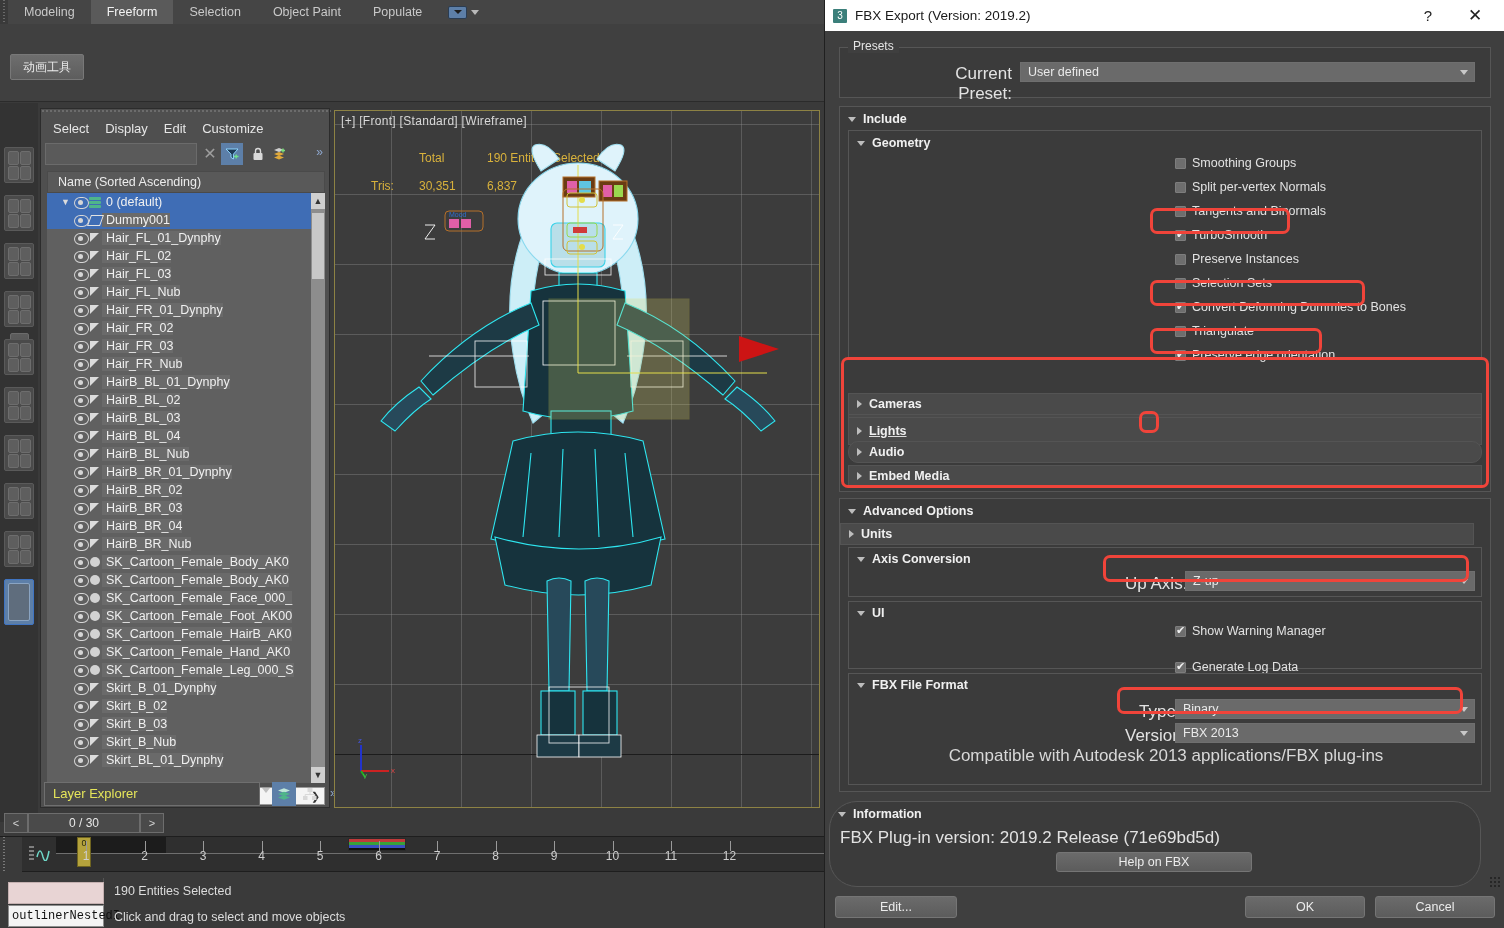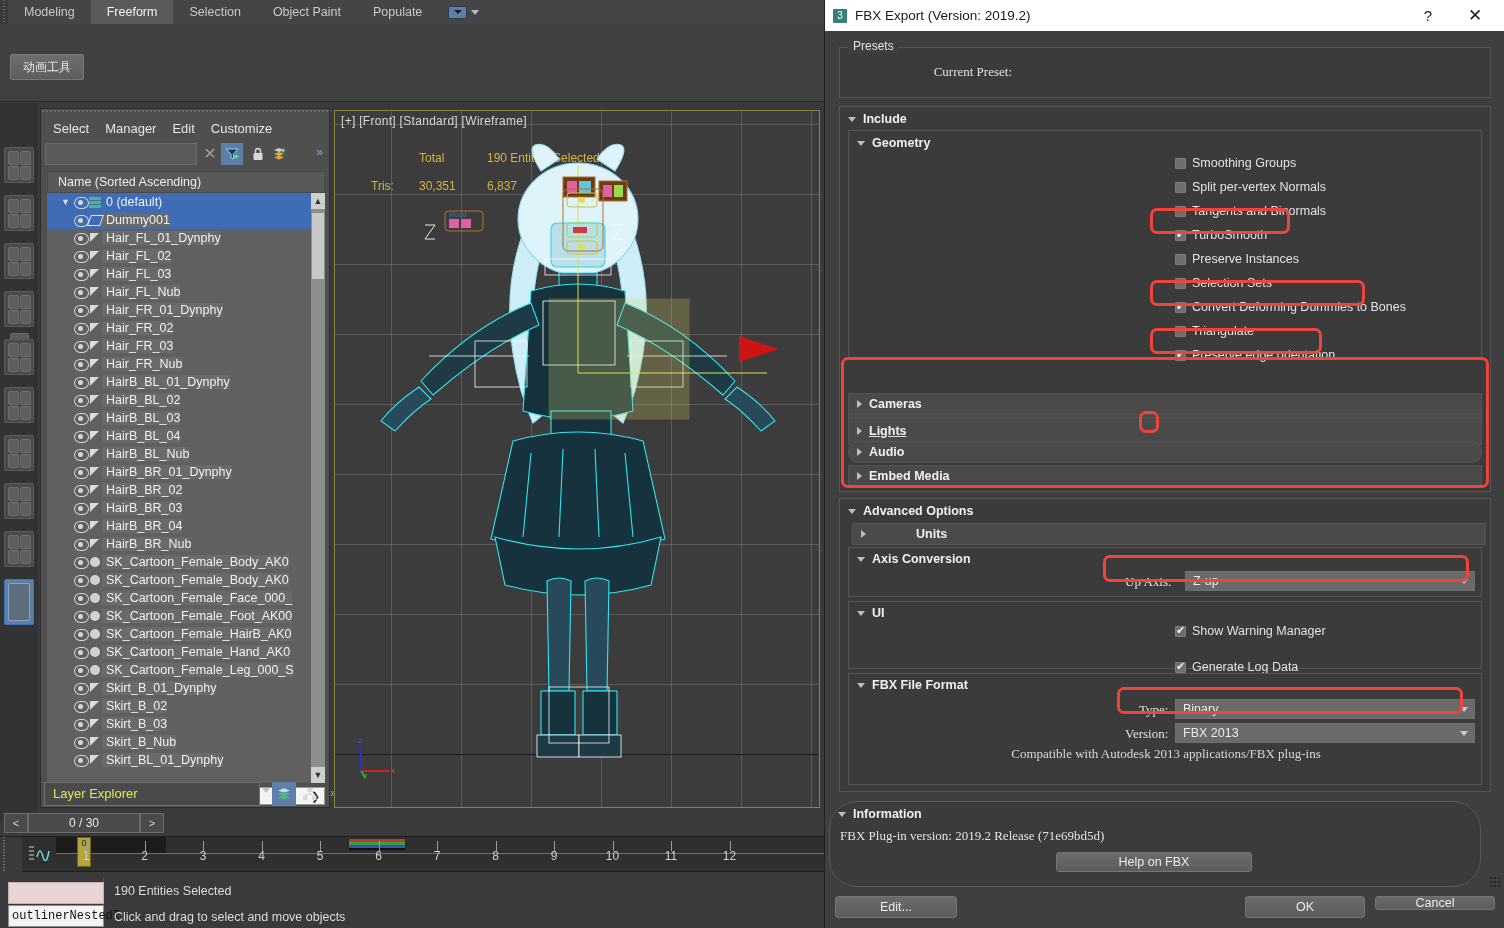--- a/index.html
+++ b/index.html
@@ -203,21 +203,21 @@
 
   .cb { display:inline-block; width:11px; height:11px; background:#6e6e6e; border:1px solid #7d7d7d;
         position:relative; vertical-align:middle; border-radius:1px;}
   .cb.on:after { content:"✔"; position:absolute; left:0px; top:-3px; font-size:11px; color:#f0f0f0; }
   .cb-row { position:absolute; display:flex; align-items:center; gap:6px; color:#e2e2e2; font-size:12.5px; }
 
   .fld { background:#6a6a6a; border:1px solid #6f6f6f; height:20px; display:flex; align-items:center;
          color:#eaeaea; font-size:12.5px; padding-left:7px; position:relative; }
   .fld .ddarrow { position:absolute; right:6px; top:7px; width:0;height:0;
      border-left:4px solid transparent;border-right:4px solid transparent;border-top:5px solid #c8c8c8;}
-  .lbl { color:#e2e2e2; font-size:13px;font-family:Liberation Serif, serif; }
+  .lbl { color:#e2e2e2; font-size:17px; }
 
   .redbox { position:absolute; border:3px solid #f0443a; border-radius:7px; pointer-events:none; }
 
   .btn { background:linear-gradient(#6b6b6b,#5c5c5c); border:1px solid #757575; border-radius:3px;
          color:#ececec; font-size:12.5px; display:flex; align-items:center; justify-content:center; }
   .grip-corner { position:absolute; right:4px; bottom:3px; width:12px; height:12px;
      background-image: radial-gradient(#262626 45%, transparent 46%); background-size:4px 4px;}
 </style>
 </head>
 <body>
@@ -301,21 +301,21 @@
         </div>
       <div class="cmd-cell cmd-sel" style="top:476px;height:46px">
           <span class="inner"></span>
         </div>
     </div>
 
     <div class="lexp">
       <div class="lexp-dots"></div>
       <div class="lexp-menu">
         <span>Select</span>
-        <span>Manager</span>
+        <span>Display</span>
         <span>Edit</span>
         <span>Customize</span>
       </div>
       <input class="lexp-search" style="color: rgb(238, 238, 238); padding-left: 5px; font-size: 12px;" value="">
       <div class="lexp-x">✕</div>
       <div class="lexp-ic ic-filter">
         <svg width="15" height="14" viewBox="0 0 15 14">
             <path d="M1 2h12l-4.6 5.2V12L6 10.4V7.2z" fill="#1d3a55" stroke="#8fd6ff" stroke-width="1"></path>
             <path d="M9 9.5h4.5M11.2 7.5v4" stroke="#6fe08a" stroke-width="1.4"></path>
           </svg>
@@ -775,20 +775,24 @@
       <span class="fbx-ttl">FBX Export (Version: 2019.2)</span>
       <span class="fbx-help">?</span>
       <span class="fbx-close">✕</span>
     </div>
 
     <div class="fbx-body">
 
       <div class="grp-outer" style="left:14px; top:16px; width:652px; height:51px;">
         <div style="position:absolute;left:8px;top:-9px;background:#3f3f3f;padding:0 5px;color:#e4e4e4;font-size:12px;">Presets</div>
         <div style="position:absolute;left:62px;top:16px;width:110px;text-align:right;" class="lbl">Current Preset:</div>
+        <div class="fld" style="position:absolute;left:180px;top:14px;width:455px;">
+          <span>User defined</span>
+          <span class="ddarrow"></span>
+        </div>
       </div>
 
       <div class="grp-outer" style="left:14px; top:75px; width:652px; height:386px;">
         <div class="sec-title" style="position:absolute;left:8px;top:5px;">
           <span class="caret-d"></span>
           <span>Include</span>
         </div>
 
         <div class="grp-outer" style="left:8px; top:23px; width:634px; height:230px; background:#3b3b3b;">
           <div class="sec-title" style="position:absolute;left:8px;top:5px;">
@@ -858,21 +862,21 @@
             </div>
           </div>
       </div>
 
       <div class="grp-outer" style="left:14px; top:467px; width:652px; height:294px;">
         <div class="sec-title" style="position:absolute;left:8px;top:5px;">
           <span class="caret-d"></span>
           <span>Advanced Options</span>
         </div>
 
-        <div class="row-band" style="position:absolute;left:12px;top:24px;width:634px;height:22px;gap:43px;">
+        <div class="row-band" style="position:absolute;left:0;top:24px;width:634px;height:22px;">
           <span class="caret-r"></span>
           <span class="sec-title">Units</span>
         </div>
 
         <div class="grp-outer" style="left:8px;top:48px;width:634px;height:50px;background:#3b3b3b;">
           <div class="sec-title" style="position:absolute;left:8px;top:4px;">
             <span class="caret-d"></span>
             <span>Axis Conversion</span>
           </div>
           <div class="lbl" style="position:absolute;left:276px;top:26px;">Up Axis:</div>
@@ -920,21 +924,21 @@
         <div class="sec-title" style="position:absolute;left:8px;top:5px;">
           <span class="caret-d"></span>
           <span>Information</span>
         </div>
         <div class="lbl" style="position:absolute;left:10px;top:26px;">FBX Plug-in version: 2019.2 Release (71e69bd5d)</div>
         <div class="btn" style="position:absolute;left:226px;top:50px;width:196px;height:20px;">Help on FBX</div>
       </div>
 
       <div class="btn" style="position:absolute;left:10px;top:865px;width:122px;height:22px;">Edit...</div>
       <div class="btn" style="position:absolute;left:420px;top:865px;width:120px;height:22px;">OK</div>
-      <div class="btn" style="position:absolute;left:550px;top:865px;width:120px;height:14px;">Cancel</div>
+      <div class="btn" style="position:absolute;left:550px;top:865px;width:120px;height:22px;">Cancel</div>
       <div class="grip-corner"></div>
     </div>
 
     <div class="redbox" style="left:325px; top:208px; width:140px; height:26px;"></div>
     <div class="redbox" style="left:325px; top:280px; width:215px; height:26px;"></div>
     <div class="redbox" style="left:325px; top:328px; width:172px; height:26px;"></div>
     <div class="redbox" style="left:16px; top:357px; width:648px; height:131px;"></div>
     <div class="redbox" style="left:314px; top:411px; width:20px; height:22px;"></div>
     <div class="redbox" style="left:278px; top:555px; width:366px; height:27px;"></div>
     <div class="redbox" style="left:292px; top:687px; width:346px; height:27px;"></div>

